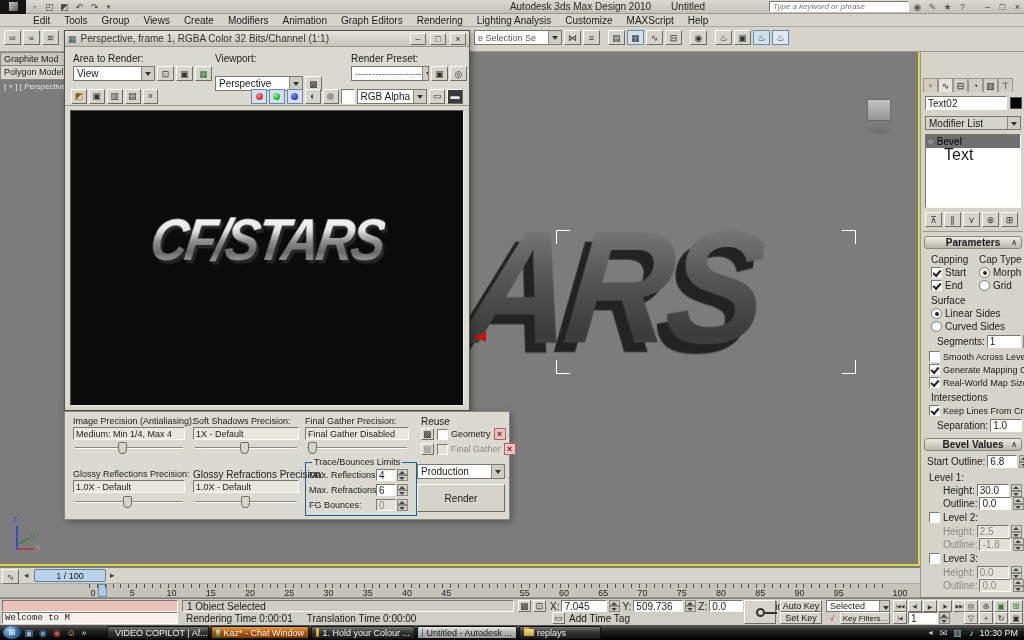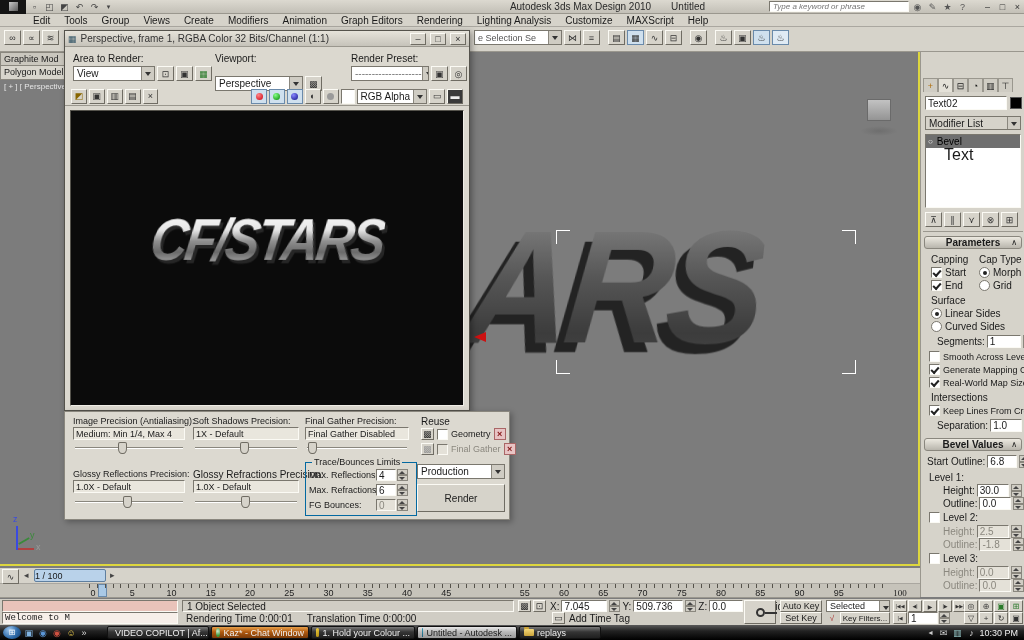--- a/index.html
+++ b/index.html
@@ -305,21 +305,21 @@
       <span class="spin">
         <i class="u"></i>
         <i class="d"></i>
       </span>
     </div>
 </div>
 
 <div class="r" style="left:0;top:568px;width:920px;height:16px;background:#d6d3ca;border-bottom:1px solid #aaa7a0;z-index:2">
   <span class="tbtn" style="position:absolute;left:2px;top:1px">∿</span>
   <span class="g" style="position:absolute;left:24px;top:2px;font-size:9px;color:#444">◂</span>
-  <div style="position:absolute;left:34px;top:1px;width:72px;height:13px;background:#b9d2ea;border:1px solid #5f7f9f;border-radius:2px;text-align:left;font-size:9px;line-height:12px"><span>1 / 100</span></div>
+  <div style="position:absolute;left:34px;top:1px;width:72px;height:13px;background:#b9d2ea;border:1px solid #5f7f9f;border-radius:2px;text-align:center;font-size:9px;line-height:12px"><span>1 / 100</span></div>
   <span class="g" style="position:absolute;left:110px;top:2px;font-size:9px;color:#444">▸</span>
 </div>
 
 <div class="r" style="left:0;top:584px;width:920px;height:14px;background:#c6c3ba;border-bottom:1px solid #9a978e;z-index:2">
   <span style="position:absolute;left:98px;top:0;width:9px;height:13px;background:#a9c9e6;border:1px solid #6a8aaa"></span>
   <span style="position:absolute;left:89px;top:0;width:800px;height:4px;background:repeating-linear-gradient(90deg,#55524a 0,#55524a 1px,transparent 1px,transparent 7.85px)"></span>
   <span style="position:absolute;left:0;top:0;width:920px;height:14px">
       <span class="tick" style="left: 93px;">0</span>
       <span class="tick" style="left: 132.25px;">5</span>
       <span class="tick" style="left: 171.5px;">10</span>
@@ -333,21 +333,21 @@
       <span class="tick" style="left: 485.5px; margin-top: 43px;">50</span>
       <span class="tick" style="left: 524.75px;">55</span>
       <span class="tick" style="left: 564px;">60</span>
       <span class="tick" style="left: 603.25px;">65</span>
       <span class="tick" style="left: 642.5px;">70</span>
       <span class="tick" style="left: 681.75px;">75</span>
       <span class="tick" style="left: 721px;">80</span>
       <span class="tick" style="left: 760.25px;">85</span>
       <span class="tick" style="left: 799.5px;">90</span>
       <span class="tick" style="left: 838.75px;">95</span>
-      <span class="tick" style="left: 900px; font-family: Liberation Serif, serif;">100</span>
+      <span class="tick" style="left: 900px;">100</span>
     </span>
 </div>
 
 <div class="r" style="left:0;top:599px;width:1024px;height:26px;background:#d0cdc4;z-index:3;font-size:10px">
   <div style="position:absolute;left:2px;top:1px;width:176px;height:12px;background:#e9c3ba;border:1px solid;border-color:#7a776e #fbfaf4 #fbfaf4 #7a776e"></div>
   <div style="position:absolute;left:2px;top:13px;width:176px;height:12px;background:#f7efe9;border:1px solid;border-color:#7a776e #fbfaf4 #fbfaf4 #7a776e;font-family:'Liberation Mono',monospace;font-size:9px;padding:0 2px;white-space:nowrap;overflow:hidden"><span>Welcome to M</span></div>
   <div style="position:absolute;left:182px;top:1px;width:332px;height:12px;border:1px solid;border-color:#7a776e #fbfaf4 #fbfaf4 #7a776e;padding:0 4px;white-space:nowrap;overflow:hidden"><span>1 Object Selected</span></div>
   <div class="flex" style="position:absolute;left:182px;top:13px;width:332px;height:12px;padding:0 4px;gap:14px;white-space:nowrap;overflow:hidden">
     <span>Rendering Time  0:00:01</span>
     <span>Translation Time  0:00:00</span>

